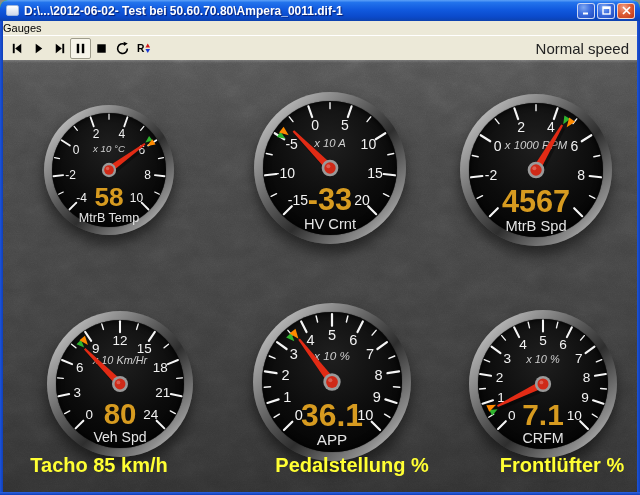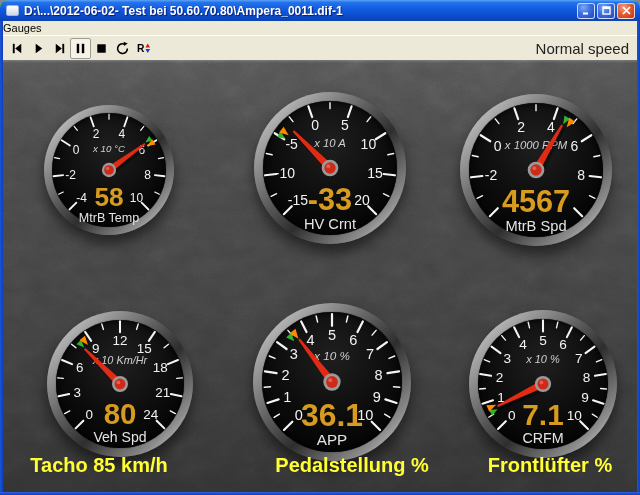--- a/index.html
+++ b/index.html
@@ -424,19 +424,19 @@
           <text x="0" y="91" fill="#E4E4E4" font-size="22" text-anchor="middle">CRFM</text>
           <polygon points="-6,4 -1.6,-78 1.6,-78 6,4" fill="rgba(0,0,0,0.35)" transform="translate(3,5) rotate(-115.83)"></polygon>
           <polygon points="-6,4 -1.6,-78 1.6,-78 6,4" fill="#E22B15" transform="rotate(-115.83)"></polygon>
           <polygon points="0,-80 -5,-92 5,-92" fill="#2FB52F" transform="rotate(-118.94)"></polygon>
           <polygon points="0,-79 -5.5,-93 5.5,-93" fill="#FF8A00" transform="rotate(-113.94)"></polygon>
           <circle cx="0" cy="0" r="12.5" fill="#9a9a9a"></circle>
           <circle cx="0" cy="0" r="8.5" fill="#cf2a18"></circle>
           <circle cx="-2.5" cy="-2.5" r="3" fill="rgba(255,255,255,0.25)"></circle>
         </svg>
       </div>
-      <div class="caption" style="left: 547px; top: 394px; color: rgb(255, 255, 51);">Frontlüfter %</div>
+      <div class="caption" style="left: 559px; top: 394px; color: rgb(255, 255, 51);">Frontlüfter %</div>
     </div>
 
   <div class="b-left"></div>
   <div class="b-right"></div>
   <div class="b-bottom"></div>
 </div>
 
 </body></html>

